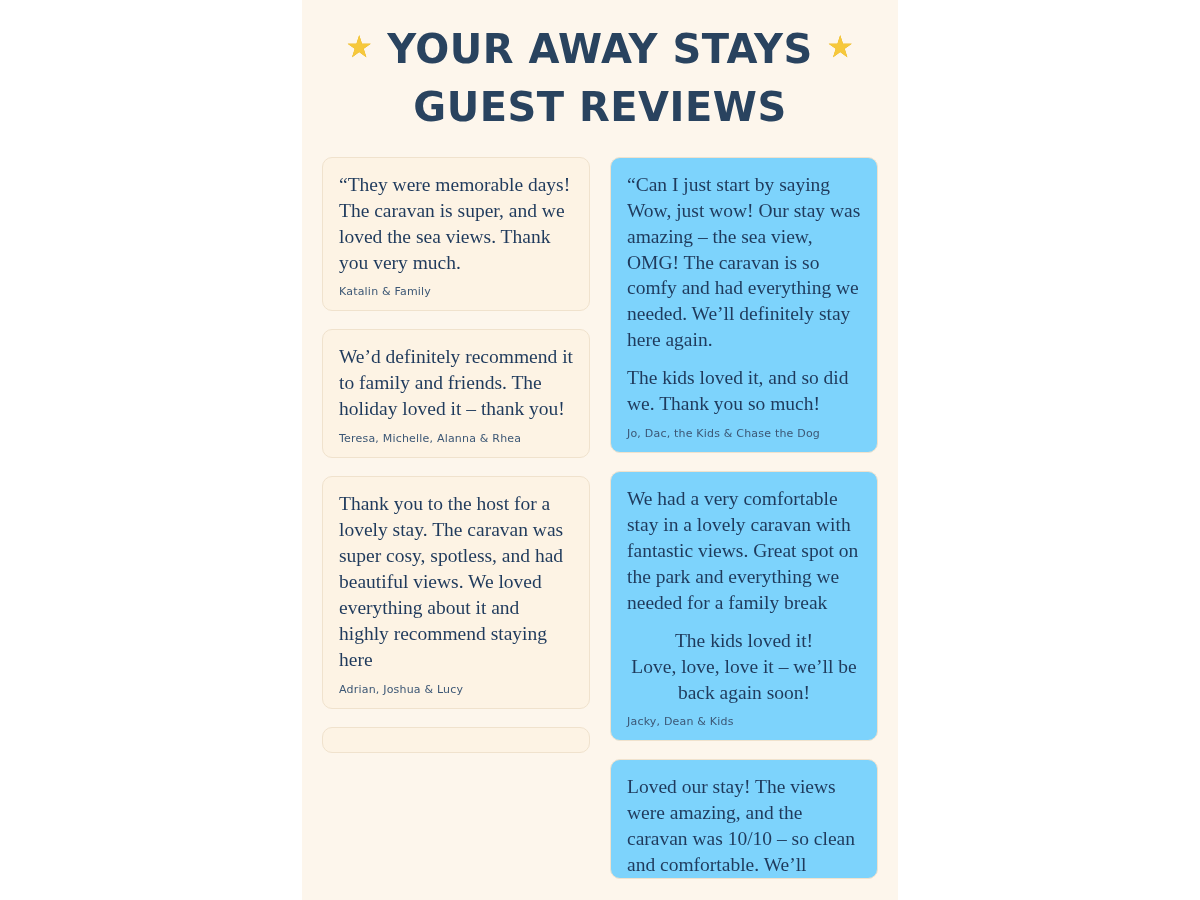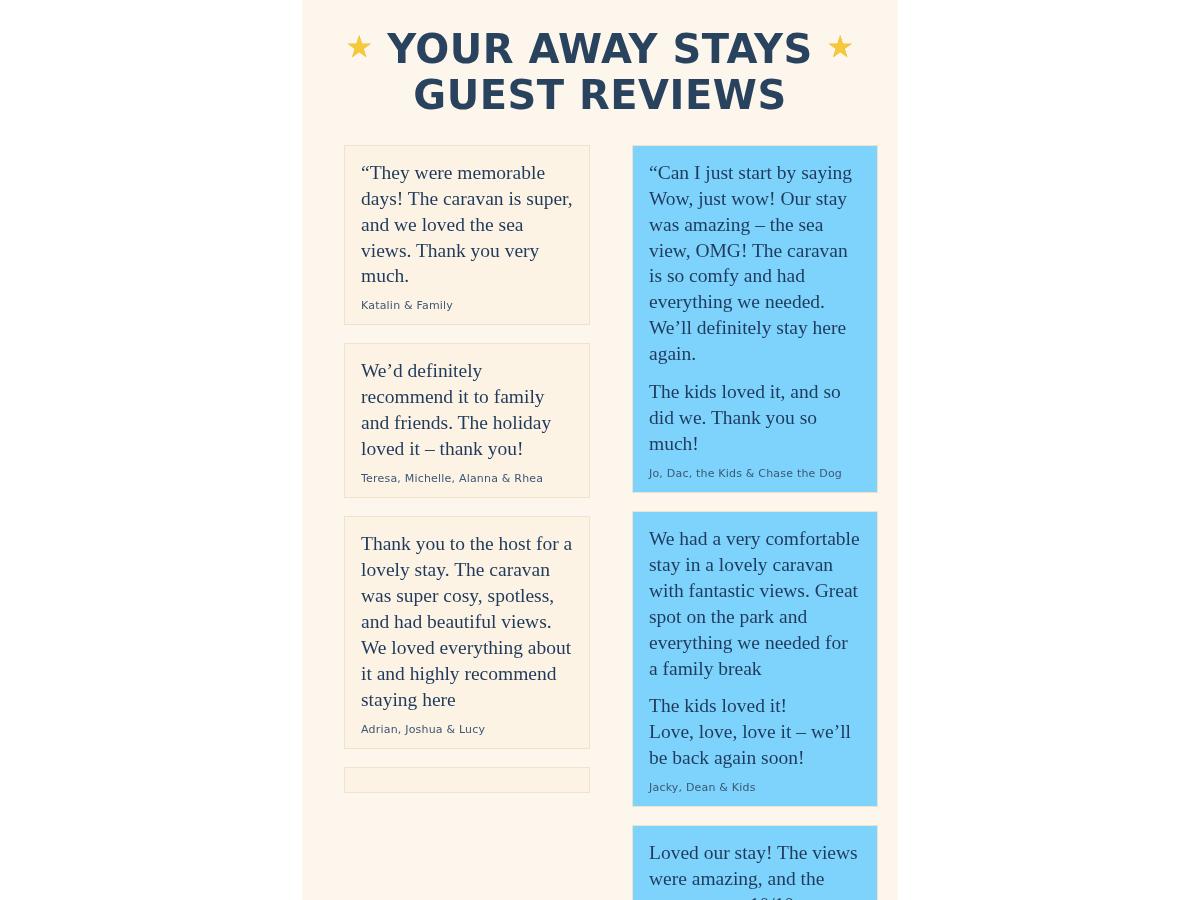--- a/index.html
+++ b/index.html
@@ -48,35 +48,34 @@
     white-space: nowrap;
   }
   .star {
     color: #f6c83c;
     font-size: 30px;
     line-height: 1;
     display: inline-block;
     transform: translateY(-2px);
     text-shadow: 0 0 0 #e0a800;
   }
-  .heading-line.l2 { margin-top: 0; }
+  .heading-line.l2 { margin-top: 12px; }
 
   .columns {
     display: flex;
     gap: 20px;
     padding: 26px 20px 0 20px;
   }
   .col { width: 50%; display: flex; flex-direction: column; gap: 18px; }
 
   .card {
     background: #fdf3e4;
     border: 1px solid #f0e2cd;
-    border-radius: 0;
+    border-radius: 10px;
     padding: 14px 16px 12px 16px;
-    margin-left: 22px;
   }
   .col-right .card { background: #7dd3fc; }
 
   .quote-p {
     color: #1f3a5c;
     font-family: "Liberation Serif", serif;
     font-size: 19.5px;
     line-height: 1.33;
     margin: 0 0 12px 0;
   }
@@ -133,21 +132,21 @@
       <div class="col col-right">
 
         <div class="card">
           <p class="quote-p">“Can I just start by saying Wow, just wow! Our stay was amazing – the sea view, OMG! The caravan is so comfy and had everything we needed. We’ll definitely stay here again.</p>
           <p class="quote-p">The kids loved it, and so did we. Thank you so much!</p>
           <div class="attrib">Jo, Dac, the Kids &amp; Chase the Dog</div>
         </div>
 
         <div class="card">
           <p class="quote-p">We had a very comfortable stay in a lovely caravan with fantastic views. Great spot on the park and everything we needed for a family break</p>
-          <p class="quote-p" style="white-space:pre-line;">The kids loved it!
+          <p class="quote-p" style="white-space:pre-line;text-align:center;">The kids loved it!
 Love, love, love it – we’ll be back again soon!</p>
           <div class="attrib">Jacky, Dean &amp; Kids</div>
         </div>
 
         <div class="card card-clipped" style="height:120px;">
           <p class="quote-p">Loved our stay! The views were amazing, and the caravan was 10/10 – so clean and comfortable. We’ll definitely be back again soon.</p>
         </div>
 
       </div>
 

